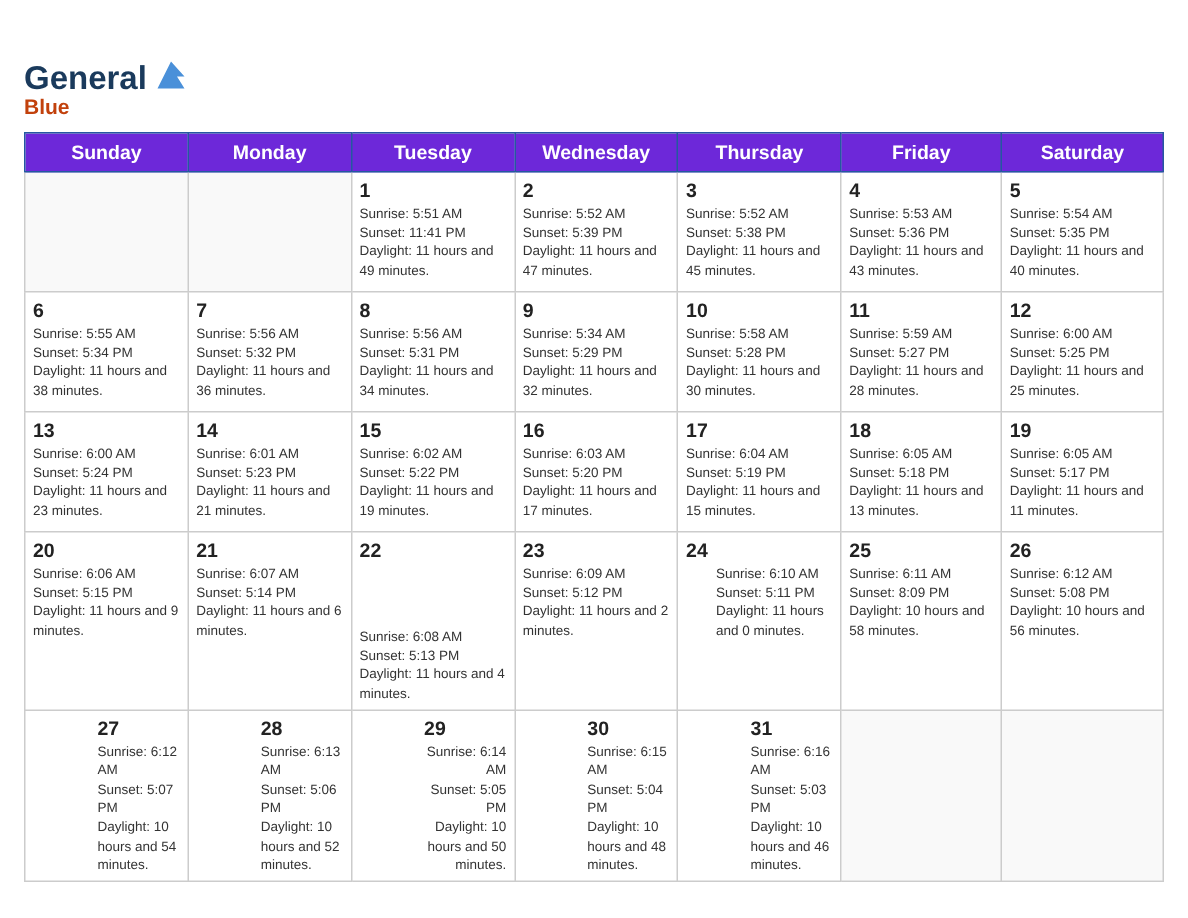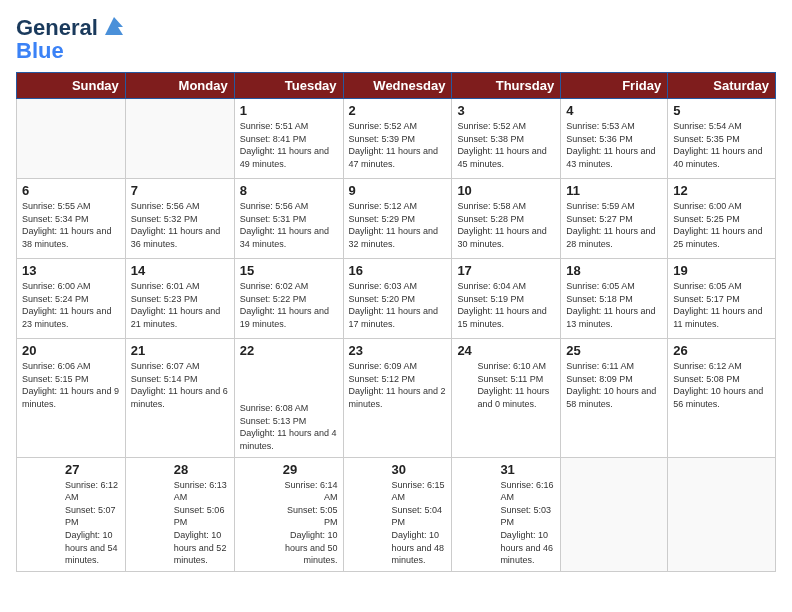--- a/index.html
+++ b/index.html
@@ -18,20 +18,21 @@
     }
     .header {
       display: flex;
       justify-content: space-between;
       align-items: flex-start;
       margin-bottom: 10px;
     }
     .logo {
       display: flex;
       align-items: center;
+      margin-top: 24px;
     }
     .title-section {
       text-align: right;
     }
     .month-title {
       font-size: 36px;
       font-weight: normal;
       color: #222;
       line-height: 1.1;
     }
@@ -39,23 +40,23 @@
       font-size: 16px;
       color: #555;
       margin-top: 2px;
     }
     .calendar {
       width: 100%;
       border-collapse: collapse;
       border: 1px solid #ccc;
     }
     .calendar th {
-      background-color: #7f1d1d;
+      background-color: #6d28d9;
       color: #fff;
-      text-align: right;
+      text-align: center;
       padding: 5px 6px;
       font-size: 13px;
       font-weight: bold;
       border: 1px solid #2558a0;
     }
     .calendar td {
       vertical-align: top;
       border: 1px solid #ccc;
       padding: 4px 5px;
       font-size: 9.5px;
@@ -93,21 +94,21 @@
     <div class="logo">
       <div>
         <div style="display:flex;align-items:center;">
           <div style="font-size:22px;font-weight:bold;color:#1a3a5c;line-height:1.1;">
             <span style="color:#1a3a5c;">General</span>
           </div>
           <svg width="26" height="26" viewBox="0 0 26 26" style="margin-left:3px;margin-top:-4px;">
             <polygon points="4,22 13,4 22,14 17,14 22,22" fill="#4a90d9"></polygon>
           </svg>
         </div>
-        <div style="font-size:22px;font-weight:bold;color:#3b82f6;line-height:1.0;">Blue</div>
+        <div style="font-size:14px;font-weight:bold;color:#c2410c;line-height:1.0;">Blue</div>
       </div>
     </div>
     <div class="title-section">
       <div class="month-title"></div>
       <div class="location"></div>
     </div>
   </div>
 
   <table class="calendar">
     <thead>
@@ -121,21 +122,21 @@
           <th>Saturday</th>
         </tr>
     </thead>
     <tbody id="calendar-body">
     <tr>
           <td class="empty"></td>
           <td class="empty"></td>
           <td>
             <span class="day-number">1</span>
             <div class="day-info" style="white-space: pre-line;">Sunrise: 5:51 AM
-Sunset: 8:41 PM
+Sunset: 11:41 PM
 Daylight: 11 hours and 49 minutes.</div>
           </td>
           <td>
             <span class="day-number">2</span>
             <div class="day-info" style="white-space: pre-line;">Sunrise: 5:52 AM
 Sunset: 5:39 PM
 Daylight: 11 hours and 47 minutes.</div>
           </td>
           <td>
             <span class="day-number">3</span>
@@ -170,21 +171,21 @@
 Daylight: 11 hours and 36 minutes.</div>
           </td>
           <td>
             <span class="day-number">8</span>
             <div class="day-info" style="white-space: pre-line;">Sunrise: 5:56 AM
 Sunset: 5:31 PM
 Daylight: 11 hours and 34 minutes.</div>
           </td>
           <td>
             <span class="day-number">9</span>
-            <div class="day-info" style="white-space: pre-line;">Sunrise: 5:12 AM
+            <div class="day-info" style="white-space: pre-line;">Sunrise: 5:34 AM
 Sunset: 5:29 PM
 Daylight: 11 hours and 32 minutes.</div>
           </td>
           <td>
             <span class="day-number">10</span>
             <div class="day-info" style="white-space: pre-line;">Sunrise: 5:58 AM
 Sunset: 5:28 PM
 Daylight: 11 hours and 30 minutes.</div>
           </td>
           <td>

